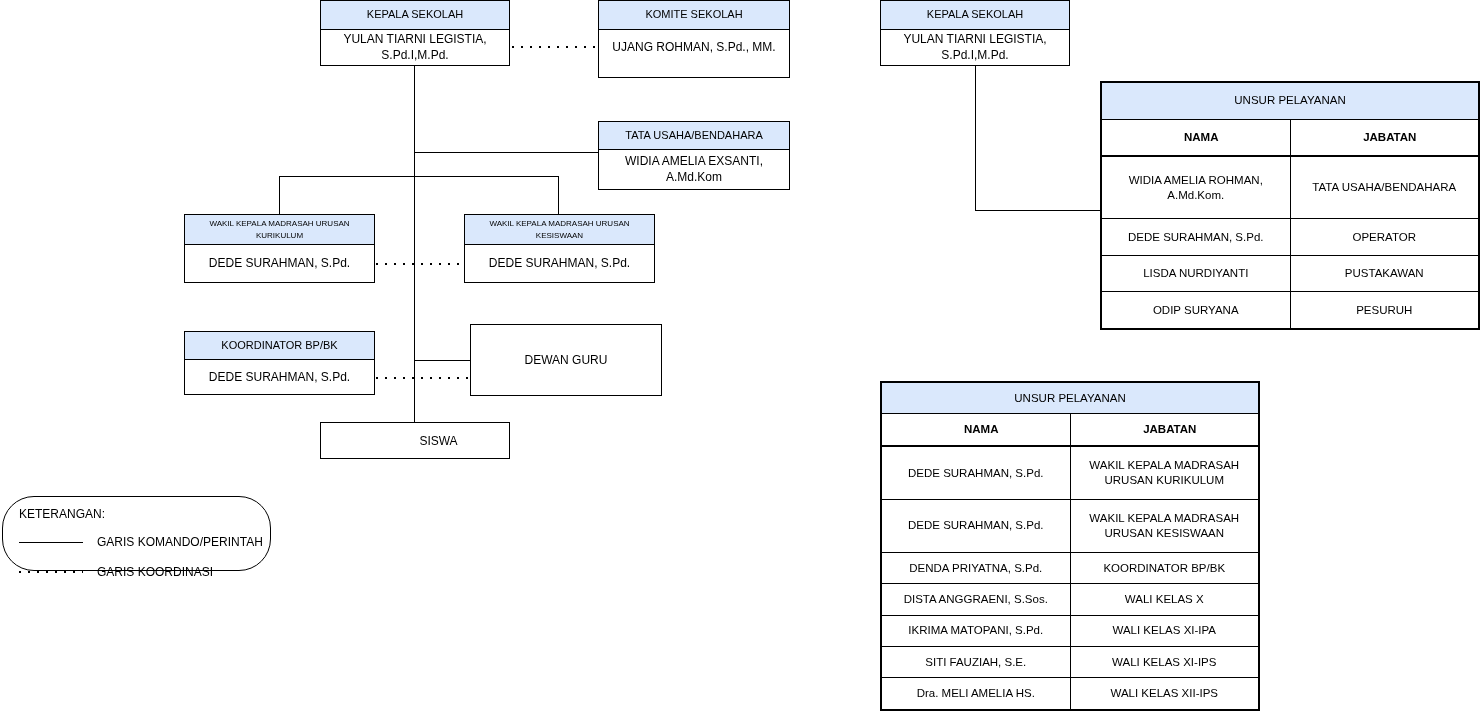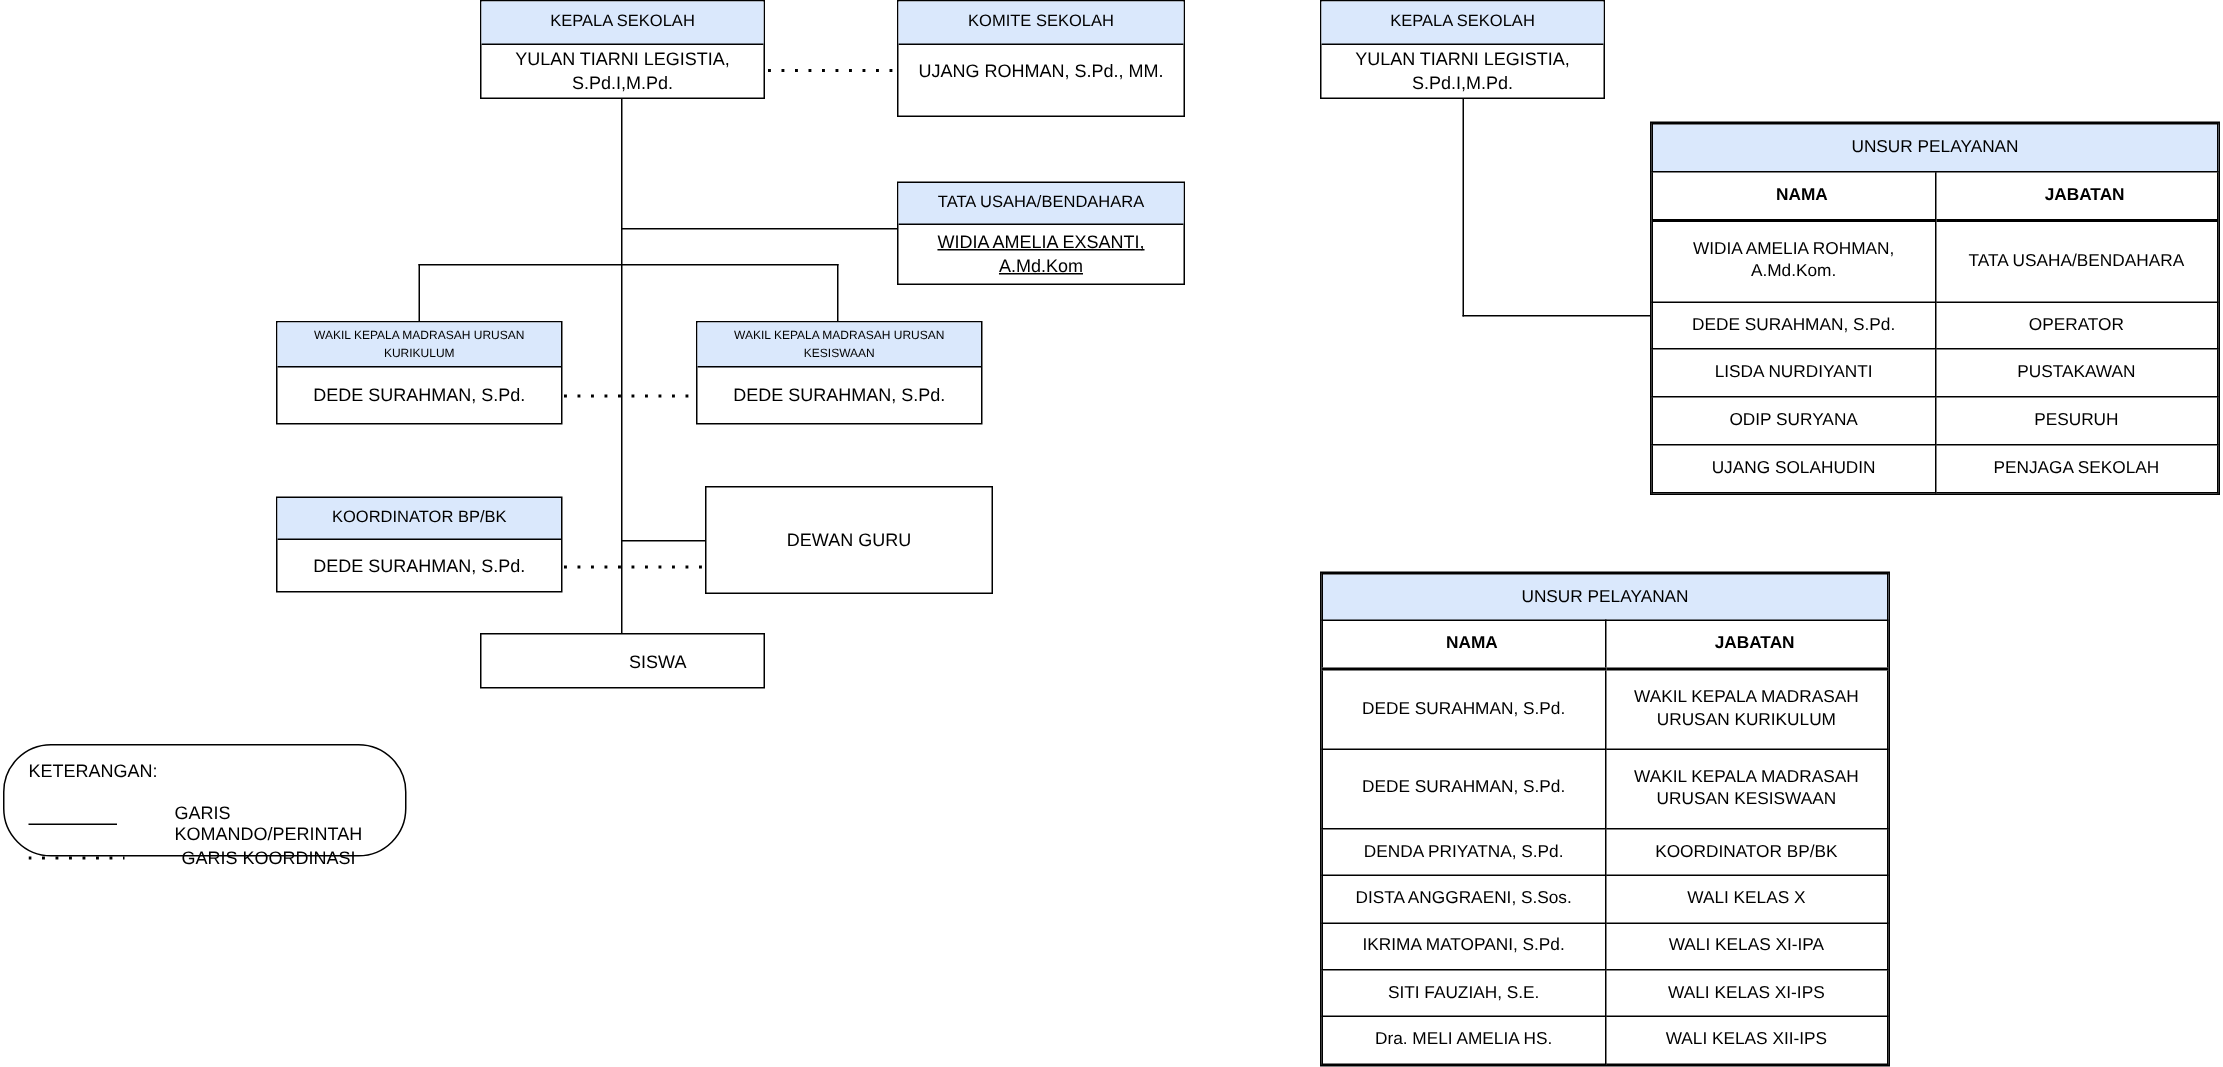--- a/index.html
+++ b/index.html
@@ -22,21 +22,21 @@
   .ln{position:absolute;background:#000;}
   .lnh{height:1px;}
   .lnv{width:1px;}
   .dot{position:absolute;height:2px;
        background-image:linear-gradient(to right,#000 0 2px,transparent 2px 100%);
        background-size:9px 2px;background-repeat:repeat-x;}
 
   
   .legend{position:absolute;box-sizing:border-box;border:1px solid #000;background:#fff;}
   .legend .lg-title{position:absolute;left:16px;top:10px;font-size:12px;}
-  .legend .lg-row{position:absolute;left:16px;font-size:12px;display:flex;align-items:center;gap:24px;}
+  .legend .lg-row{position:absolute;left:16px;font-size:12px;display:flex;align-items:center;}
   .lg-solid{display:inline-block;width:64px;height:0;border-top:1px solid #000;margin-right:14px;}
   .lg-dot{display:inline-block;width:64px;height:2px;margin-right:14px;
           background-image:linear-gradient(to right,#000 0 2px,transparent 2px 100%);
           background-size:9px 2px;background-repeat:repeat-x;}
 
   
   .tbl{position:absolute;box-sizing:border-box;border:1px solid #000;
        border-collapse:collapse;background:#fff;}
   .tbl table{border-collapse:collapse;width:100%;height:100%;table-layout:fixed;}
   .tbl td{border:1px solid #000;text-align:center;vertical-align:middle;
@@ -68,21 +68,21 @@
     <div class="bd" style="height:36px;">YULAN TIARNI LEGISTIA, S.Pd.I,M.Pd.</div>
   </div>
 
   <div class="node" style="left:598px;top:0px;width:192px;height:78px;">
     <div class="hd" style="height:29px;">KOMITE SEKOLAH</div>
     <div class="bd" style="height:36px;">UJANG ROHMAN, S.Pd., MM.</div>
   </div>
 
   <div class="node" style="left:598px;top:121px;width:192px;height:69px;">
     <div class="hd" style="height:28px;">TATA USAHA/BENDAHARA</div>
-    <div class="bd" style="height:40px;text-decoration:underline;">WIDIA AMELIA EXSANTI, A.Md.Kom</div>
+    <div class="bd" style="height:40px;">WIDIA AMELIA EXSANTI, A.Md.Kom</div>
   </div>
 
   <div class="node" style="left:184px;top:214px;width:191px;height:69px;">
     <div class="hd small" style="height:30px;">WAKIL KEPALA MADRASAH URUSAN KURIKULUM</div>
     <div class="bd" style="height:38px;">DEDE SURAHMAN, S.Pd.</div>
   </div>
 
   <div class="node" style="left:464px;top:214px;width:191px;height:69px;">
     <div class="hd small" style="height:30px;">WAKIL KEPALA MADRASAH URUSAN KESISWAAN</div>
     <div class="bd" style="height:38px;">DEDE SURAHMAN, S.Pd.</div>
@@ -136,24 +136,20 @@
           <td>OPERATOR</td>
         </tr>
         <tr>
           <td>LISDA NURDIYANTI</td>
           <td>PUSTAKAWAN</td>
         </tr>
         <tr>
           <td>ODIP SURYANA</td>
           <td>PESURUH</td>
         </tr>
-        <tr>
-          <td>UJANG SOLAHUDIN</td>
-          <td>PENJAGA SEKOLAH</td>
-        </tr>
       </tbody>
     </table>
   </div>
 
   <div class="tbl" style="left:880px;top:381px;width:380px;height:330px;">
     <table>
       <tbody>
         <tr>
           <td class="title" colspan="2">UNSUR PELAYANAN</td>
         </tr>

